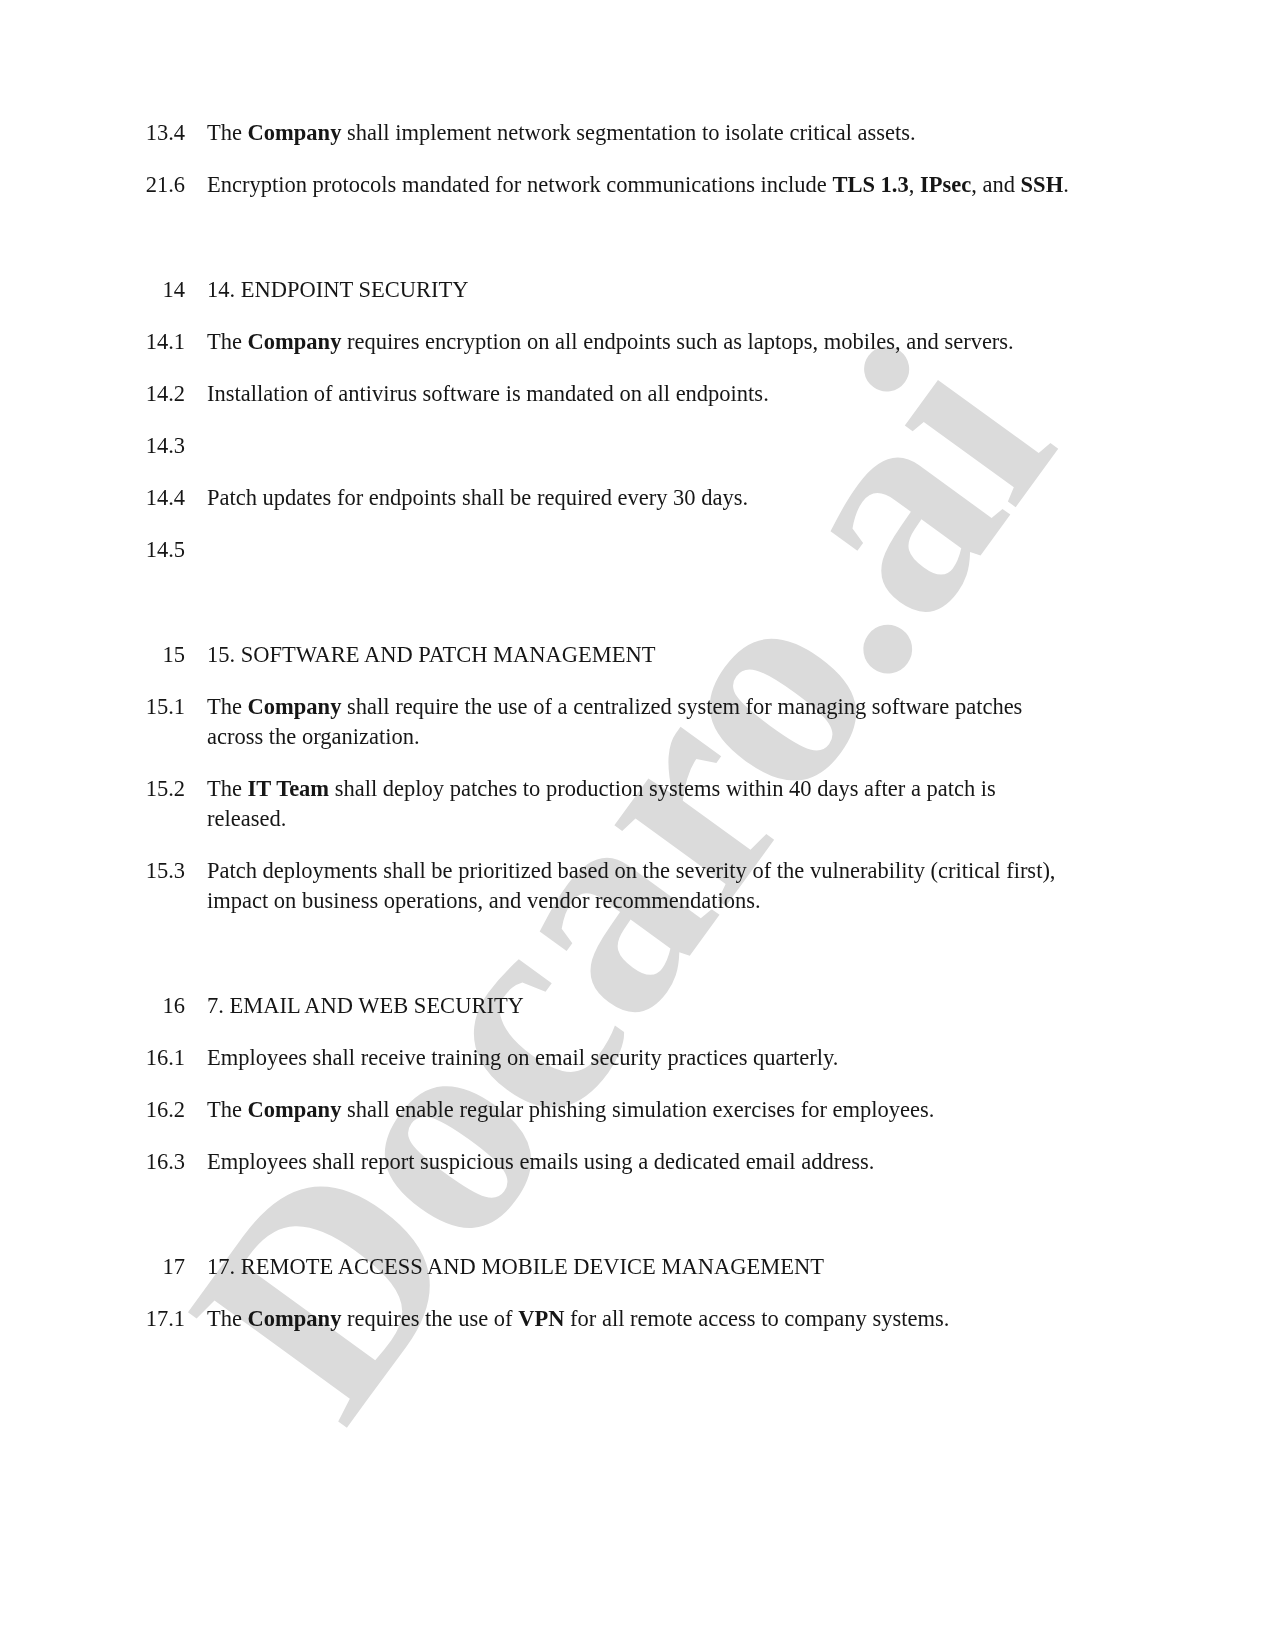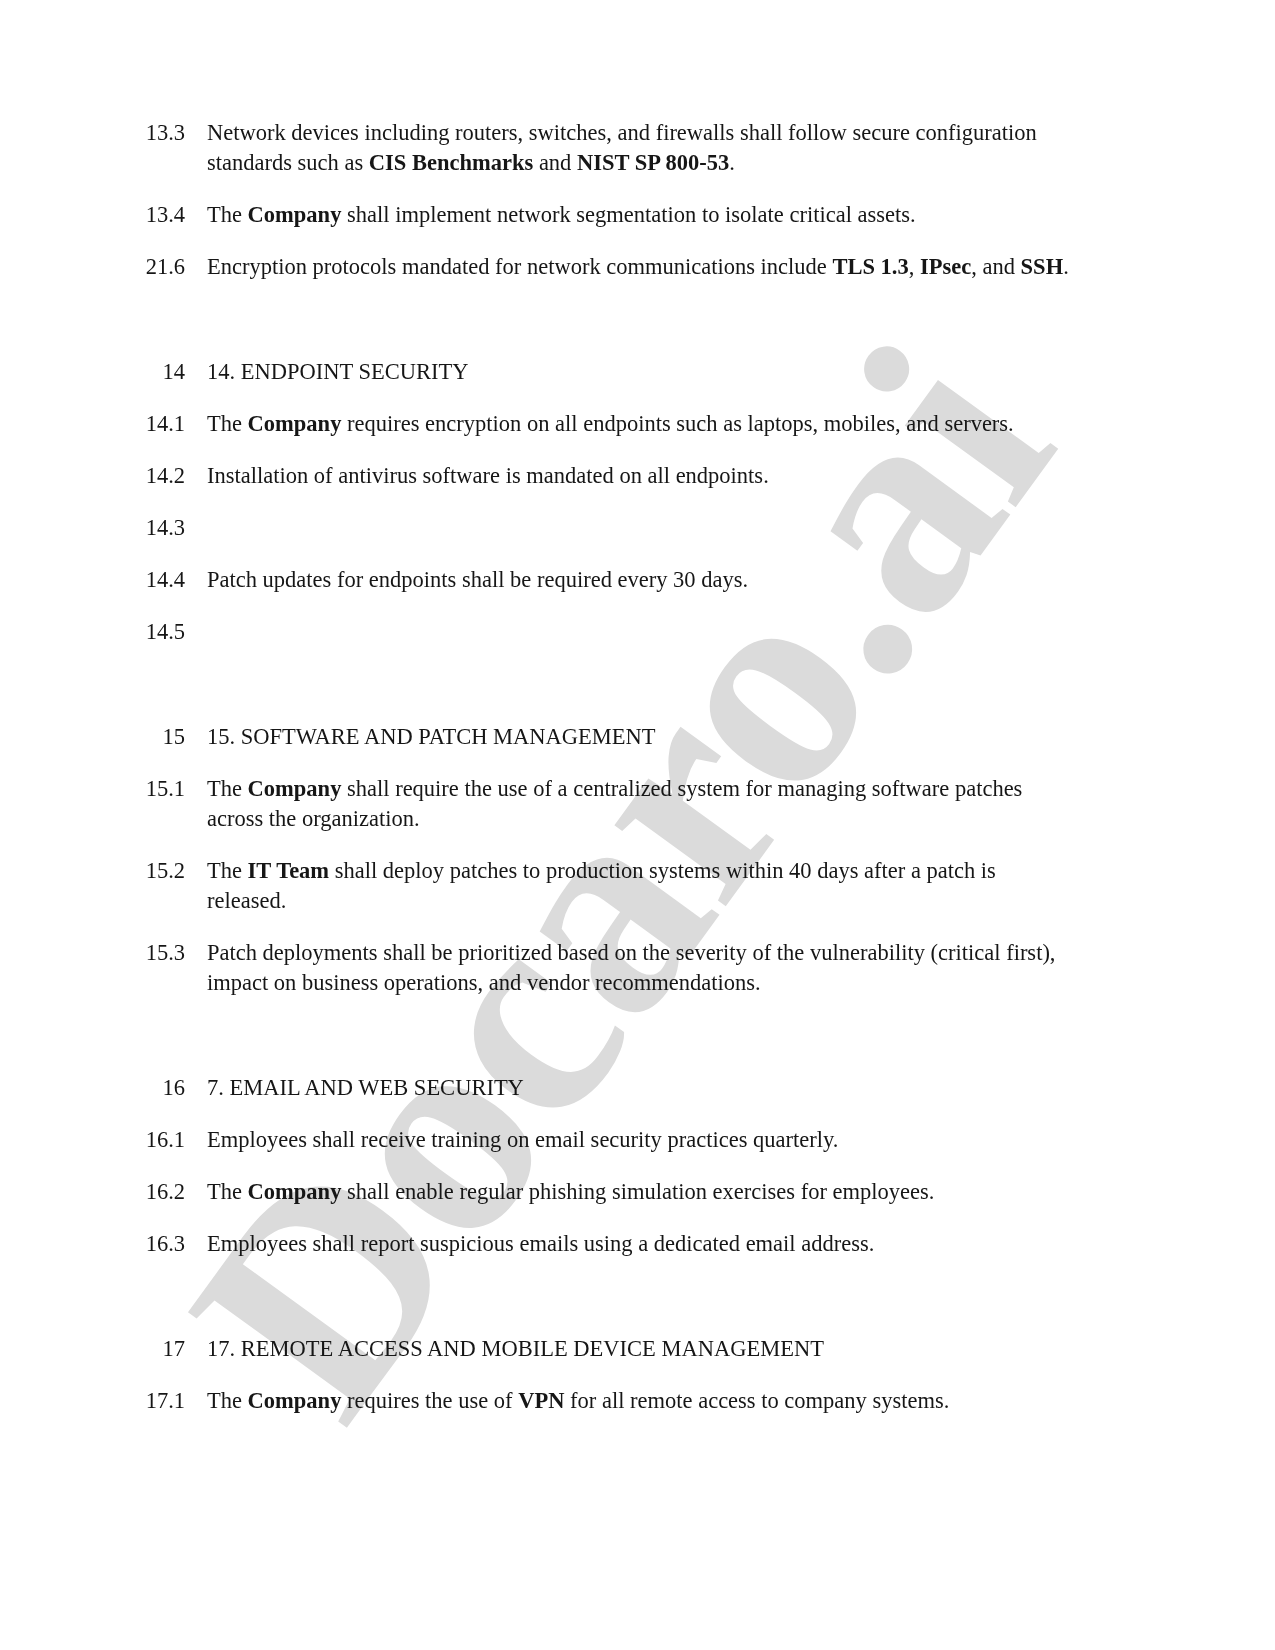--- a/index.html
+++ b/index.html
@@ -61,24 +61,20 @@
     font-weight: 400;
   }
   .txt b { font-weight: 700; }
 </style>
 </head>
 <body>
 
 <div class="page">
   <div class="watermark" style="color: rgb(219, 219, 219);">Docaro.ai</div>
   <div class="content">
-      <div class="row">
-        <div class="num">13.3</div>
-        <div class="txt"><span>Network devices including routers, switches, and firewalls shall follow secure configuration</span><br><span>standards such as </span><b>CIS Benchmarks</b><span> and </span><b>NIST SP 800-53</b><span>.</span></div>
-      </div>
       <div class="row">
         <div class="num">13.4</div>
         <div class="txt"><span>The </span><b>Company</b><span> shall implement network segmentation to isolate critical assets.</span></div>
       </div>
       <div class="row">
         <div class="num">21.6</div>
         <div class="txt"><span>Encryption protocols mandated for network communications include </span><b>TLS 1.3</b><span>, </span><b>IPsec</b><span>, and </span><b>SSH</b><span>.</span></div>
       </div>
       <div class="row heading">
         <div class="num">14</div>

